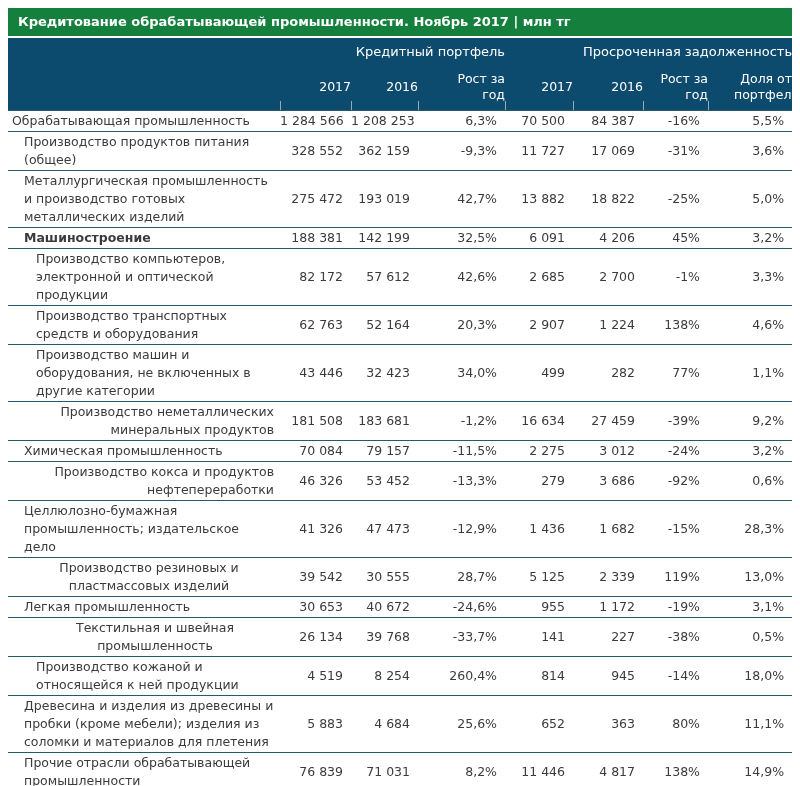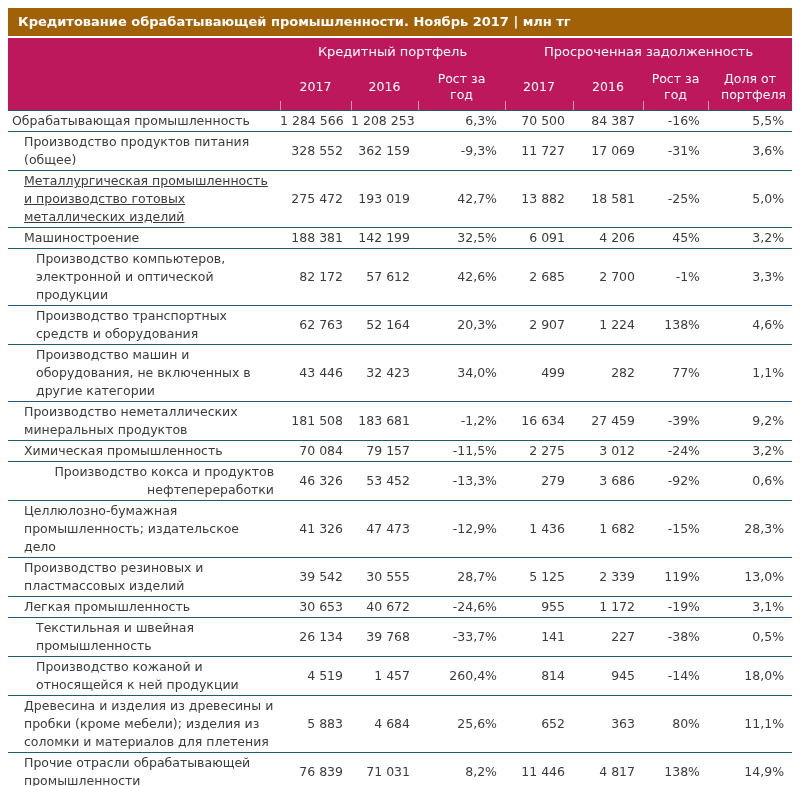--- a/index.html
+++ b/index.html
@@ -1,30 +1,30 @@
 <!DOCTYPE html>
 <html><head>
 <meta charset="utf-8">
 <style>
   html,body{margin:0;padding:0;background:#ffffff;}
   body{width:800px;font-family:"DejaVu Sans","Liberation Sans",sans-serif;color:#3b3b3b;}
   .page{padding:8px 8px 4px 8px;width:784px;box-sizing:content-box;}
 
   .title-bar{
-    background:#a16207;color:#ffffff;height:28px;line-height:28px;
+    background:#15803d;color:#ffffff;height:28px;line-height:28px;
     font-size:13px;font-weight:bold;padding-left:10px;box-sizing:border-box;
     margin-bottom:2px;width:784px;
   }
 
   table.credit-table{
     width:784px;border-collapse:collapse;table-layout:fixed;
     font-size:12.5px;color:#3b3b3b;
   }
   thead th{
-    background:#be185d;color:#ffffff;font-weight:normal;text-align:center;
+    background:#0c4a6e;color:#ffffff;font-weight:normal;text-align:right;
     padding:0;vertical-align:middle;
   }
   tr.group-row th{height:26px;font-size:13px;}
   tr.sub-row th{height:46px;font-size:12.5px;line-height:16px;position:relative;}
   tr.sub-row th::before{
     content:"";position:absolute;left:0;bottom:0;width:1px;height:9px;
     background:rgba(255,255,255,0.55);
   }
   tr.sub-row th .hwrap{display:inline-block;max-width:58px;}
   thead tr.sub-row th{border-bottom:1px solid #26596c;}
@@ -88,31 +88,31 @@
           <td class="name" style="padding-left: 16px;">Производство продуктов питания (общее)</td>
           <td class="num">328 552</td>
           <td class="num">362 159</td>
           <td class="num">-9,3%</td>
           <td class="num">11 727</td>
           <td class="num">17 069</td>
           <td class="num">-31%</td>
           <td class="num">3,6%</td>
         </tr>
         <tr>
-          <td class="name" style="padding-left: 16px; text-decoration: underline;">Металлургическая промышленность и производство готовых металлических изделий</td>
+          <td class="name" style="padding-left: 16px;">Металлургическая промышленность и производство готовых металлических изделий</td>
           <td class="num">275 472</td>
           <td class="num">193 019</td>
           <td class="num">42,7%</td>
           <td class="num">13 882</td>
-          <td class="num">18 581</td>
+          <td class="num">18 822</td>
           <td class="num">-25%</td>
           <td class="num">5,0%</td>
         </tr>
         <tr>
-          <td class="name" style="padding-left: 16px;">Машиностроение</td>
+          <td class="name" style="padding-left: 16px; font-weight: bold;">Машиностроение</td>
           <td class="num">188 381</td>
           <td class="num">142 199</td>
           <td class="num">32,5%</td>
           <td class="num">6 091</td>
           <td class="num">4 206</td>
           <td class="num">45%</td>
           <td class="num">3,2%</td>
         </tr>
         <tr>
           <td class="name" style="padding-left: 28px;">Производство компьютеров, электронной и оптической продукции</td>
@@ -138,21 +138,21 @@
           <td class="name" style="padding-left: 28px;">Производство машин и оборудования, не включенных в другие категории</td>
           <td class="num">43 446</td>
           <td class="num">32 423</td>
           <td class="num">34,0%</td>
           <td class="num">499</td>
           <td class="num">282</td>
           <td class="num">77%</td>
           <td class="num">1,1%</td>
         </tr>
         <tr>
-          <td class="name" style="padding-left: 16px;">Производство неметаллических минеральных продуктов</td>
+          <td class="name" style="padding-left: 16px; text-align: right;">Производство неметаллических минеральных продуктов</td>
           <td class="num">181 508</td>
           <td class="num">183 681</td>
           <td class="num">-1,2%</td>
           <td class="num">16 634</td>
           <td class="num">27 459</td>
           <td class="num">-39%</td>
           <td class="num">9,2%</td>
         </tr>
         <tr>
           <td class="name" style="padding-left: 16px;">Химическая промышленность</td>
@@ -178,53 +178,53 @@
           <td class="name" style="padding-left: 16px;">Целлюлозно-бумажная промышленность; издательское дело</td>
           <td class="num">41 326</td>
           <td class="num">47 473</td>
           <td class="num">-12,9%</td>
           <td class="num">1 436</td>
           <td class="num">1 682</td>
           <td class="num">-15%</td>
           <td class="num">28,3%</td>
         </tr>
         <tr>
-          <td class="name" style="padding-left: 16px;">Производство резиновых и пластмассовых изделий</td>
+          <td class="name" style="padding-left: 16px; text-align: center;">Производство резиновых и пластмассовых изделий</td>
           <td class="num">39 542</td>
           <td class="num">30 555</td>
           <td class="num">28,7%</td>
           <td class="num">5 125</td>
           <td class="num">2 339</td>
           <td class="num">119%</td>
           <td class="num">13,0%</td>
         </tr>
         <tr>
           <td class="name" style="padding-left: 16px;">Легкая промышленность</td>
           <td class="num">30 653</td>
           <td class="num">40 672</td>
           <td class="num">-24,6%</td>
           <td class="num">955</td>
           <td class="num">1 172</td>
           <td class="num">-19%</td>
           <td class="num">3,1%</td>
         </tr>
         <tr>
-          <td class="name" style="padding-left: 28px;">Текстильная и швейная промышленность</td>
+          <td class="name" style="padding-left: 28px; text-align: center;">Текстильная и швейная промышленность</td>
           <td class="num">26 134</td>
           <td class="num">39 768</td>
           <td class="num">-33,7%</td>
           <td class="num">141</td>
           <td class="num">227</td>
           <td class="num">-38%</td>
           <td class="num">0,5%</td>
         </tr>
         <tr>
           <td class="name" style="padding-left: 28px;">Производство кожаной и относящейся к ней продукции</td>
           <td class="num">4 519</td>
-          <td class="num">1 457</td>
+          <td class="num">8 254</td>
           <td class="num">260,4%</td>
           <td class="num">814</td>
           <td class="num">945</td>
           <td class="num">-14%</td>
           <td class="num">18,0%</td>
         </tr>
         <tr>
           <td class="name" style="padding-left: 16px;">Древесина и изделия из древесины и пробки (кроме мебели); изделия из соломки и материалов для плетения</td>
           <td class="num">5 883</td>
           <td class="num">4 684</td>

